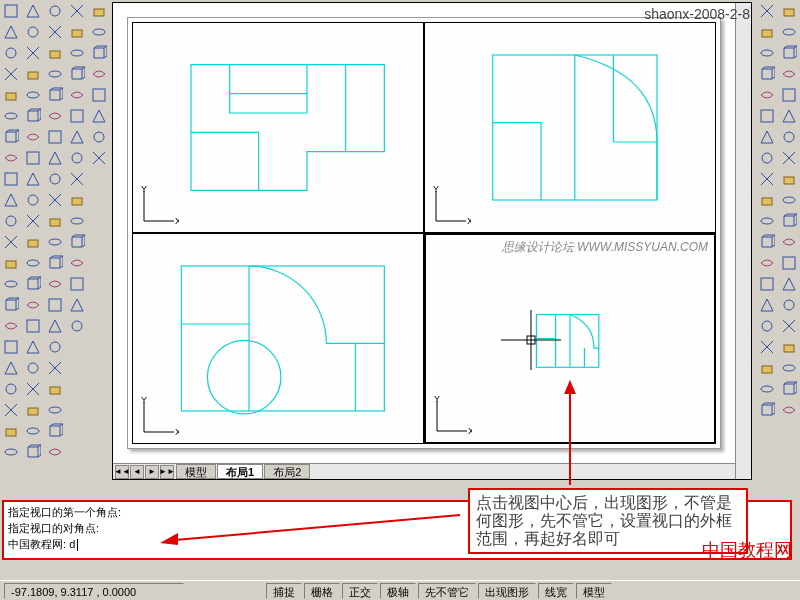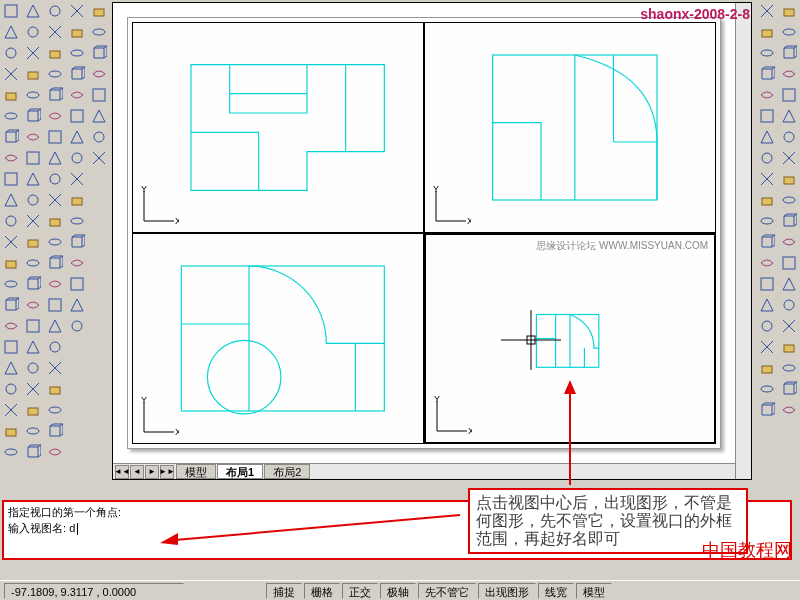--- a/index.html
+++ b/index.html
@@ -25,22 +25,22 @@
 .paper-inner { position: absolute; left: 4px; top: 4px; right: 4px; bottom: 4px; }
 .viewport { position: absolute; border: 1px solid #000; }
 .vp-tl { left: 0; top: 0; width: 50%; height: 50%; }
 .vp-tr { left: 50%; top: 0; width: 50%; height: 50%; }
 .vp-bl { left: 0; top: 50%; width: 50%; height: 50%; }
 .vp-br { left: 50%; top: 50%; width: 50%; height: 50%; border: 2px solid #000; }
 .cad-shape { stroke: #00d5d5; stroke-width: 1.2; fill: none; }
 .axis { position: absolute; left: 6px; bottom: 6px; }
 .axis-line { stroke: #000; stroke-width: 1; }
 .axis-text { font-size: 9px; fill: #000; }
-.watermark-tr { position: absolute; right: 50px; top: 6px; color: #be185d; font-size: 14px; font-weight: bold; z-index: 50; }
-.watermark-mid { position: absolute; color: #888; font-size: 10px; z-index: 20; }
+.watermark-tr { position: absolute; right: 50px; top: 6px; color: #404040; font-size: 14px; font-weight: normal; z-index: 50; }
+.watermark-mid { position: absolute; color: #888; font-size: 12px; z-index: 20; font-style: italic; }
 .watermark-br { position: absolute; right: 8px; bottom: 38px; color: #d00; font-size: 18px; font-weight: normal; z-index: 50; font-family: "KaiTi", serif; }
 .annotation { position: absolute; right: 52px; top: 488px; width: 280px; border: 2px solid #e00000; background: #fff; padding: 4px 6px; color: #404040; font-size: 16px; line-height: 18px; z-index: 40; }
 .cmd-area { position: absolute; left: 2px; right: 8px; top: 500px; height: 60px; background: #fff; border: 2px solid #e00000; padding: 2px 4px; font-size: 12px; line-height: 16px; color: #000; }
 .cmd-line-input { display: inline; }
 .cursor-blink { display: inline-block; width: 1px; height: 12px; background: #000; vertical-align: middle; margin-left: 2px; }
 .status-bar { position: absolute; left: 0; right: 0; bottom: 0; height: 20px; background: #d4d0c8; border-top: 1px solid #fff; display: flex; align-items: center; padding: 8px 4px; }
 .status-cell { border: 1px inset #d4d0c8; padding: 1px 6px; height: 16px; line-height: 14px; margin-right: 2px; font-size: 11px; }
 .status-coords { min-width: 180px; }
 .arrow-svg { position: absolute; z-index: 35; pointer-events: none; }
 .crosshair { position: absolute; }
@@ -823,22 +823,23 @@
 </svg>
 <svg class="arrow-svg" style="left:160px; top:505px;" width="310" height="45">
   <line x1="300" y1="10" x2="15" y2="35" stroke="#e00000" stroke-width="2"></line>
   <polygon points="0,38 18,28 18,40" fill="#e00000"></polygon>
 </svg>
 
 <div class="annotation">点击视图中心后，出现图形，不管是何图形，先不管它，设置视口的外框范围，再起好名即可</div>
 
 <div class="cmd-area">
   <div>指定视口的第一个角点:</div>
+  <div>指定视口的对角点:</div>
   <div>
-    <span>输入视图名:</span>
+    <span>中国教程网:</span>
     <span class="cmd-line-input">d</span><span class="cursor-blink"></span>
   </div>
 </div>
 
 <div class="watermark-br">中国教程网</div>
 
 <div class="status-bar">
   <div class="status-cell status-coords">-97.1809, 9.3117 , 0.0000</div>
   <div style="flex:0 0 80px"></div>
   <div class="status-cell">捕捉</div>

